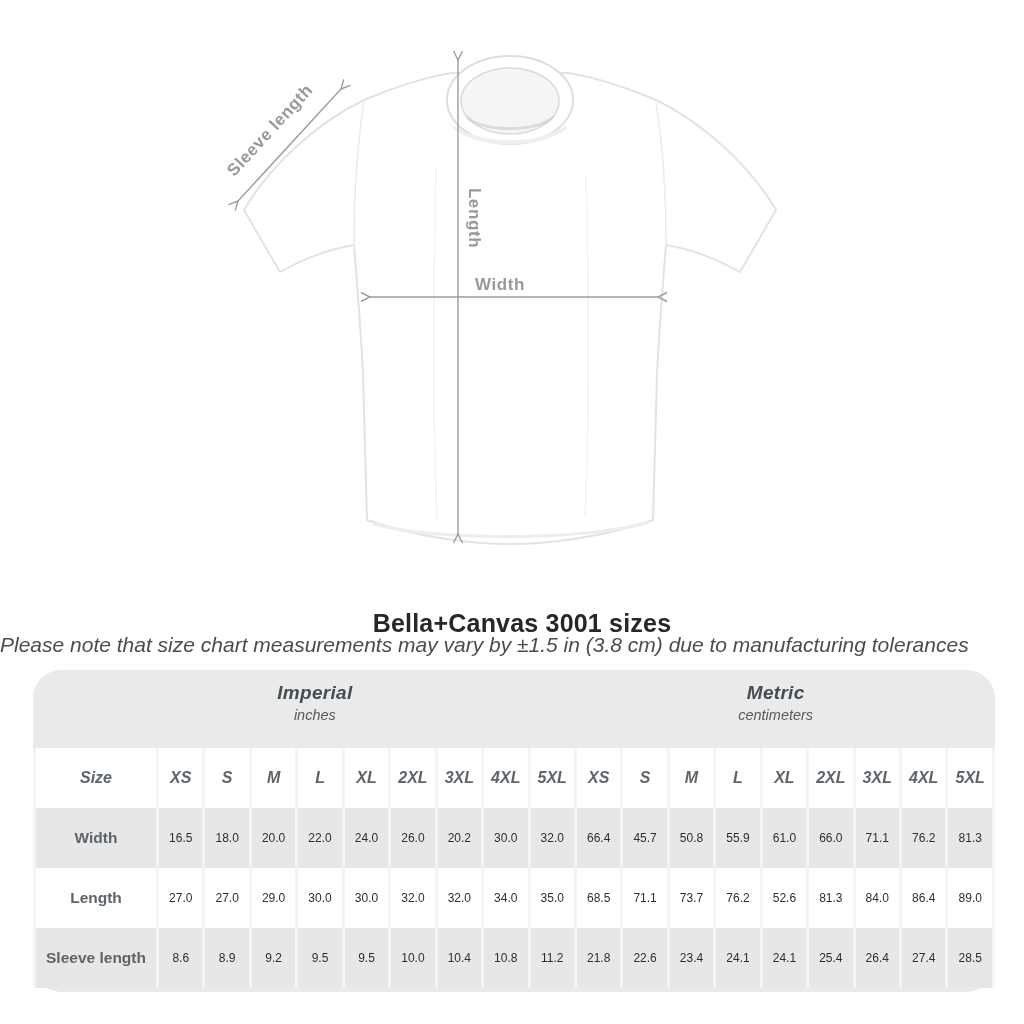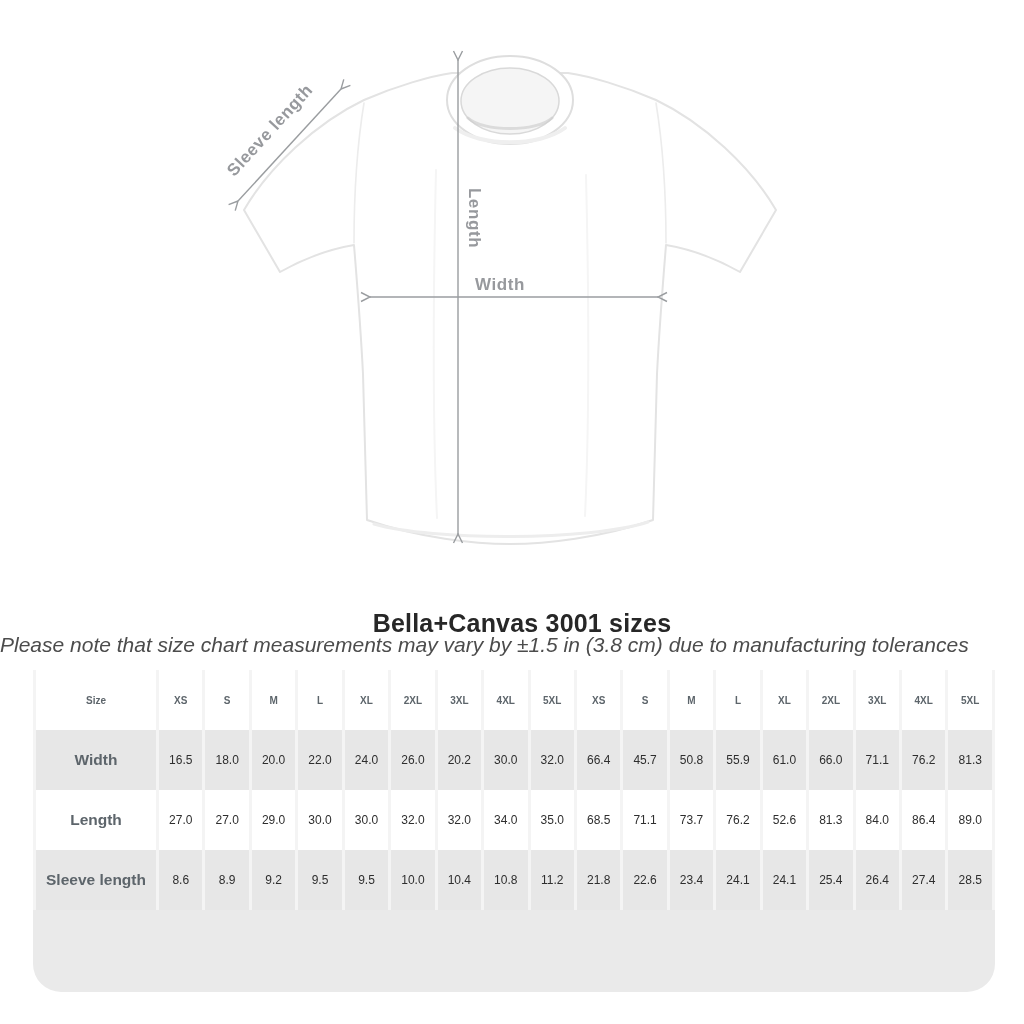--- a/index.html
+++ b/index.html
@@ -33,21 +33,21 @@
   table.size-table{
     width:100%;border-collapse:separate;border-spacing:3px 0;
     background:#f4f4f4;table-layout:fixed;
   }
   .size-table th,.size-table td{
     padding:0;text-align:center;vertical-align:middle;height:60px;
   }
   .size-table thead th{background:#ffffff;}
   .size-table col.label-col{width:120px;}
   .size-table .head-label,.size-table .size-code{
-    font-size:10px;font-weight:bold;color:#5d656b;
+    font-size:16px;font-weight:bold;color:#5d656b;font-style:italic;
   }
   .size-table tbody th{font-size:15.5px;font-weight:bold;color:#5d656b;}
   .size-table tbody td{font-size:12px;font-weight:normal;color:#2e2e2e;}
   .size-table tbody tr:nth-child(odd) th,.size-table tbody tr:nth-child(odd) td{background:#e7e7e7;}
   .size-table tbody tr:nth-child(even) th,.size-table tbody tr:nth-child(even) td{background:#ffffff;}
 </style>
 </head>
 <body>
 
 <div class="stage">
@@ -99,20 +99,30 @@
 
     <text class="arrow-label" transform="translate(469,218) rotate(90)" text-anchor="middle">Length</text>
     <text class="arrow-label" x="500" y="290" text-anchor="middle">Width</text>
     <text class="arrow-label" transform="translate(274,134) rotate(-47.5)" text-anchor="middle">Sleeve length</text>
   </svg>
 
   <h1 class="page-title">Bella+Canvas 3001 sizes</h1>
   <p class="page-subtitle">Please note that size chart measurements may vary by ±1.5 in (3.8 cm) due to manufacturing tolerances</p>
 
   <div class="size-card">
+    <div class="unit-band">
+      <div class="unit-group imperial">
+        <div class="unit-label">Imperial</div>
+        <div class="unit-sub">inches</div>
+      </div>
+      <div class="unit-group metric">
+        <div class="unit-label">Metric</div>
+        <div class="unit-sub">centimeters</div>
+      </div>
+    </div>
 
     <table class="size-table">
       <colgroup>
         <col class="label-col">
       </colgroup>
       <thead>
         <tr id="size-head">
           <th class="head-label">Size</th>
         <th class="size-code">XS</th>
             <th class="size-code">S</th>

